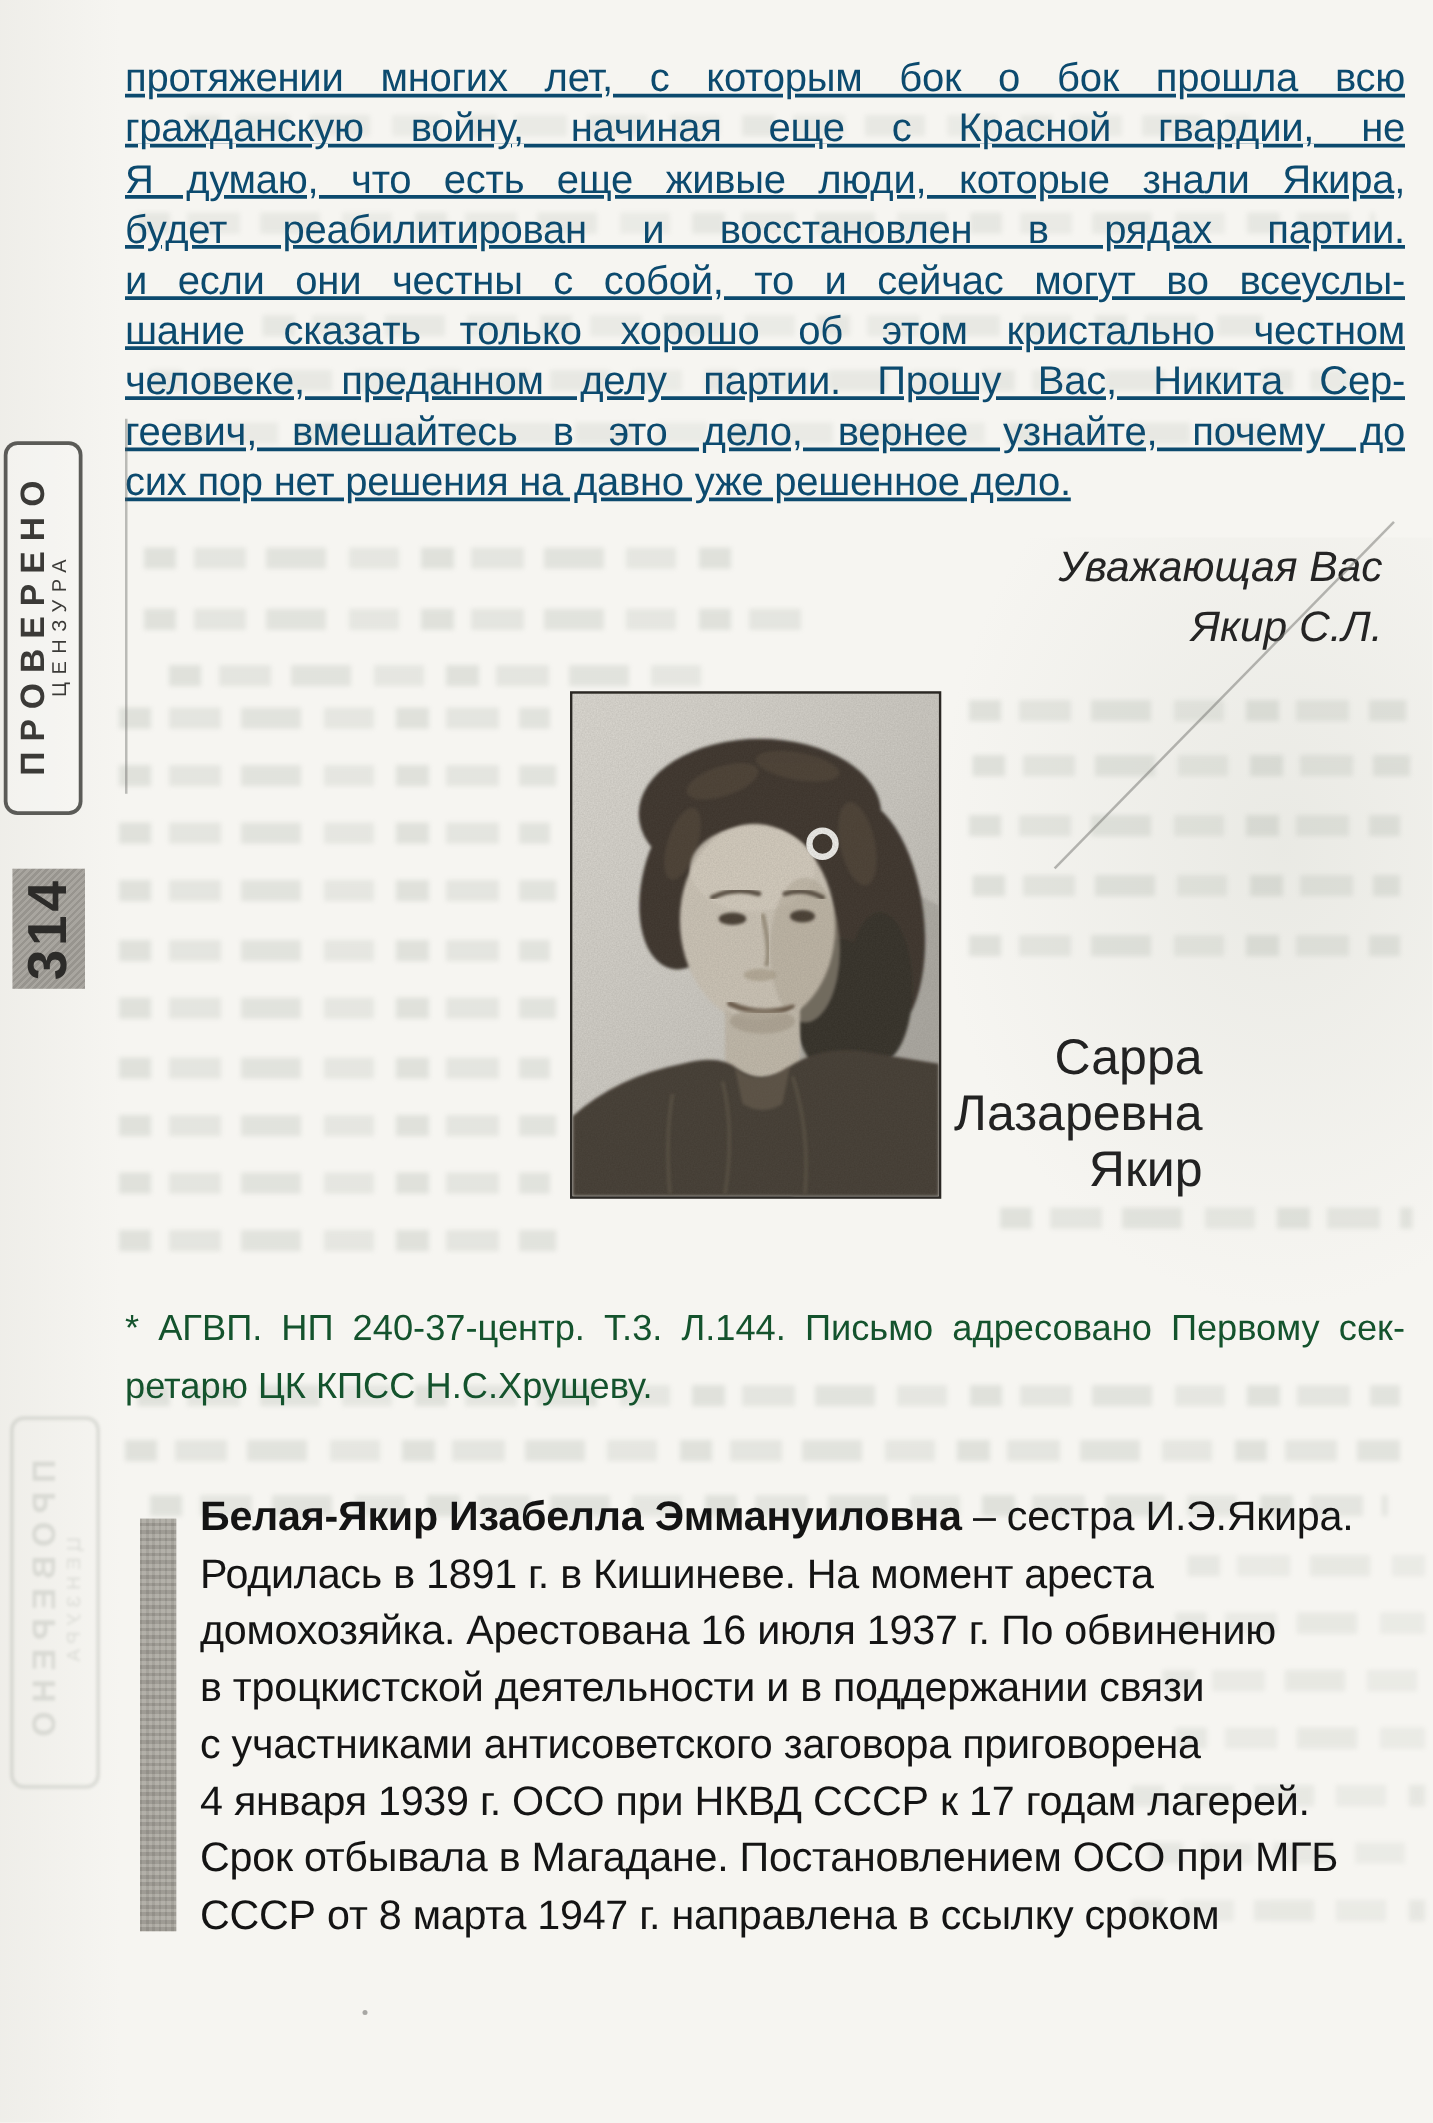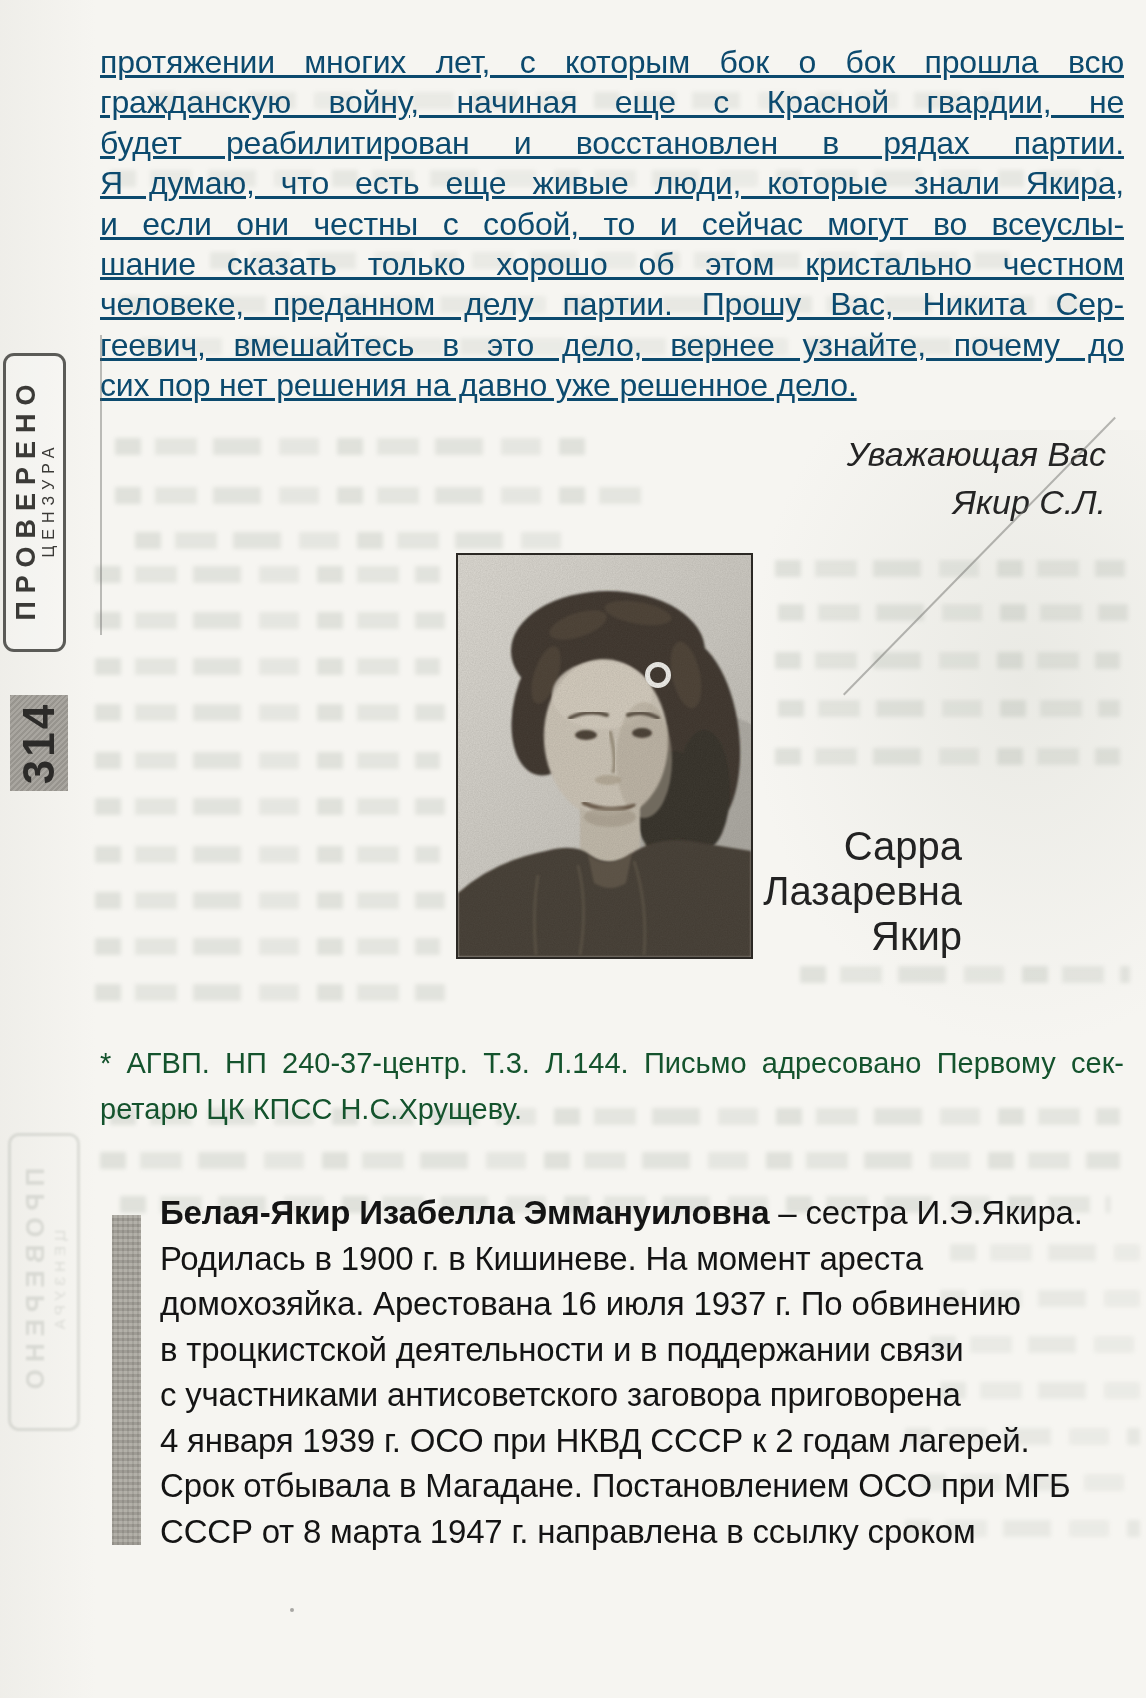--- a/index.html
+++ b/index.html
@@ -126,22 +126,22 @@
   <div class="bleed b2" style="left:940px;top:1290px;width:200px"></div>
   <div class="bleed b2" style="left:930px;top:1336px;width:210px"></div>
   <div class="bleed b2" style="left:940px;top:1382px;width:200px"></div>
   <div class="bleed b2" style="left:905px;top:1428px;width:235px"></div>
   <div class="bleed b2" style="left:920px;top:1474px;width:215px"></div>
   <div class="bleed b2" style="left:905px;top:1520px;width:235px"></div>
 
   <div class="letter">
     <div class="jline">протяжении многих лет, с которым бок о бок прошла всю</div>
     <div class="jline">гражданскую войну, начиная еще с Красной гвардии, не</div>
+    <div class="jline">Я думаю, что есть еще живые люди, которые знали Якира,</div>
     <div class="jline">будет реабилитирован и восстановлен в рядах партии.</div>
-    <div class="jline">Я думаю, что есть еще живые люди, которые знали Якира,</div>
     <div class="jline">и если они честны с собой, то и сейчас могут во всеуслы-</div>
     <div class="jline">шание сказать только хорошо об этом кристально честном</div>
     <div class="jline">человеке, преданном делу партии. Прошу Вас, Никита Сер-</div>
     <div class="jline">геевич, вмешайтесь в это дело, вернее узнайте, почему до</div>
     <div class="jlast">сих пор нет решения на давно уже решенное дело.</div>
   </div>
 
   <div class="signature">
     <div>Уважающая Вас</div>
     <div>Якир С.Л.</div>
@@ -220,25 +220,25 @@
   </div>
 
   <div class="footnote">
     <div class="jline">* АГВП. НП 240-37-центр. Т.3. Л.144. Письмо адресовано Первому сек-</div>
     <div class="jlast">ретарю ЦК КПСС Н.С.Хрущеву.</div>
   </div>
 
   <div class="bio-bar"></div>
   <div class="bio">
     <div><b>Белая-Якир Изабелла Эммануиловна</b><span> – сестра И.Э.Якира.</span></div>
-    <div>Родилась в 1900 г. в Кишиневе. На момент ареста</div>
+    <div>Родилась в 1891 г. в Кишиневе. На момент ареста</div>
     <div>домохозяйка. Арестована 16 июля 1937 г. По обвинению</div>
     <div>в троцкистской деятельности и в поддержании связи</div>
     <div>с участниками антисоветского заговора приговорена</div>
-    <div>4 января 1939 г. ОСО при НКВД СССР к 2 годам лагерей.</div>
+    <div>4 января 1939 г. ОСО при НКВД СССР к 17 годам лагерей.</div>
     <div>Срок отбывала в Магадане. Постановлением ОСО при МГБ</div>
     <div>СССР от 8 марта 1947 г. направлена в ссылку сроком</div>
   </div>
 
   <div class="stamp">
     <div class="l1">ПРОВЕРЕНО</div>
     <div class="l2">ЦЕНЗУРА</div>
   </div>
   <div class="stamp-ghost">
     <div class="l1">ПРОВЕРЕНО</div>

